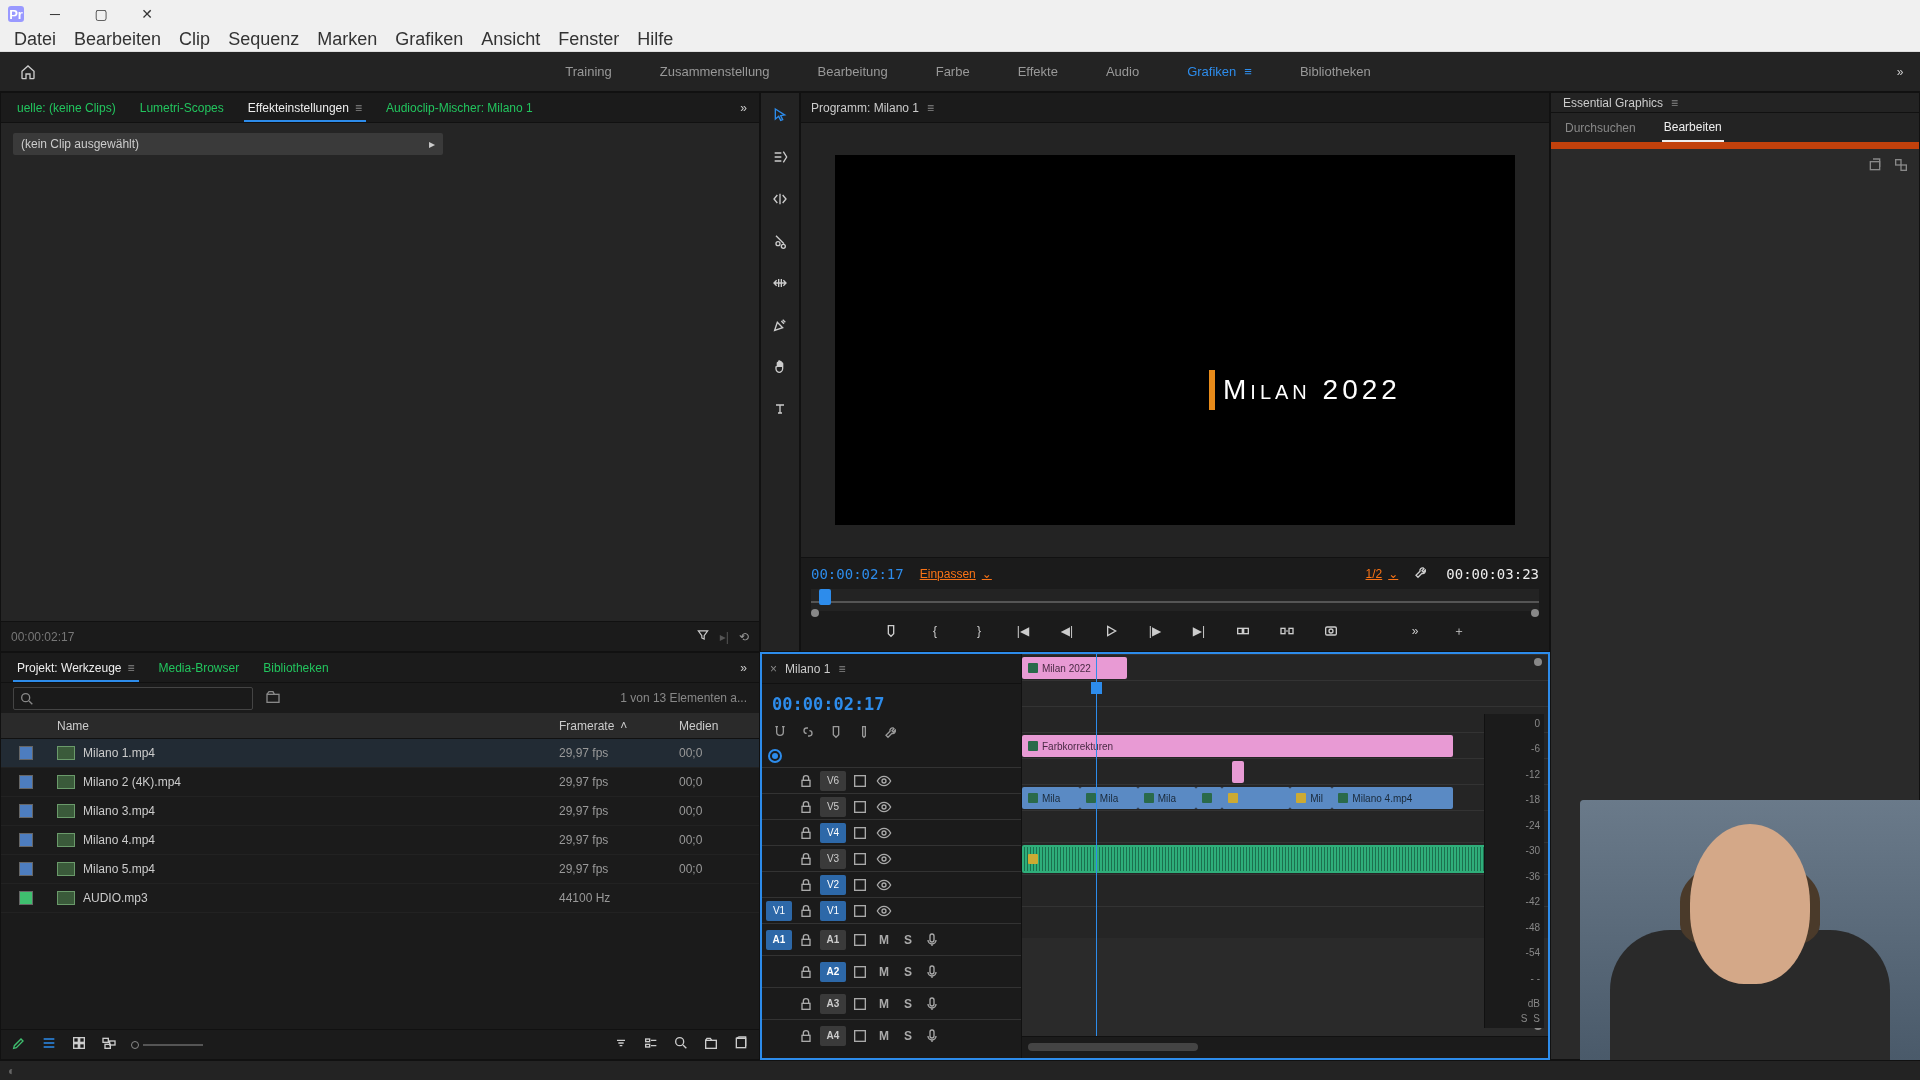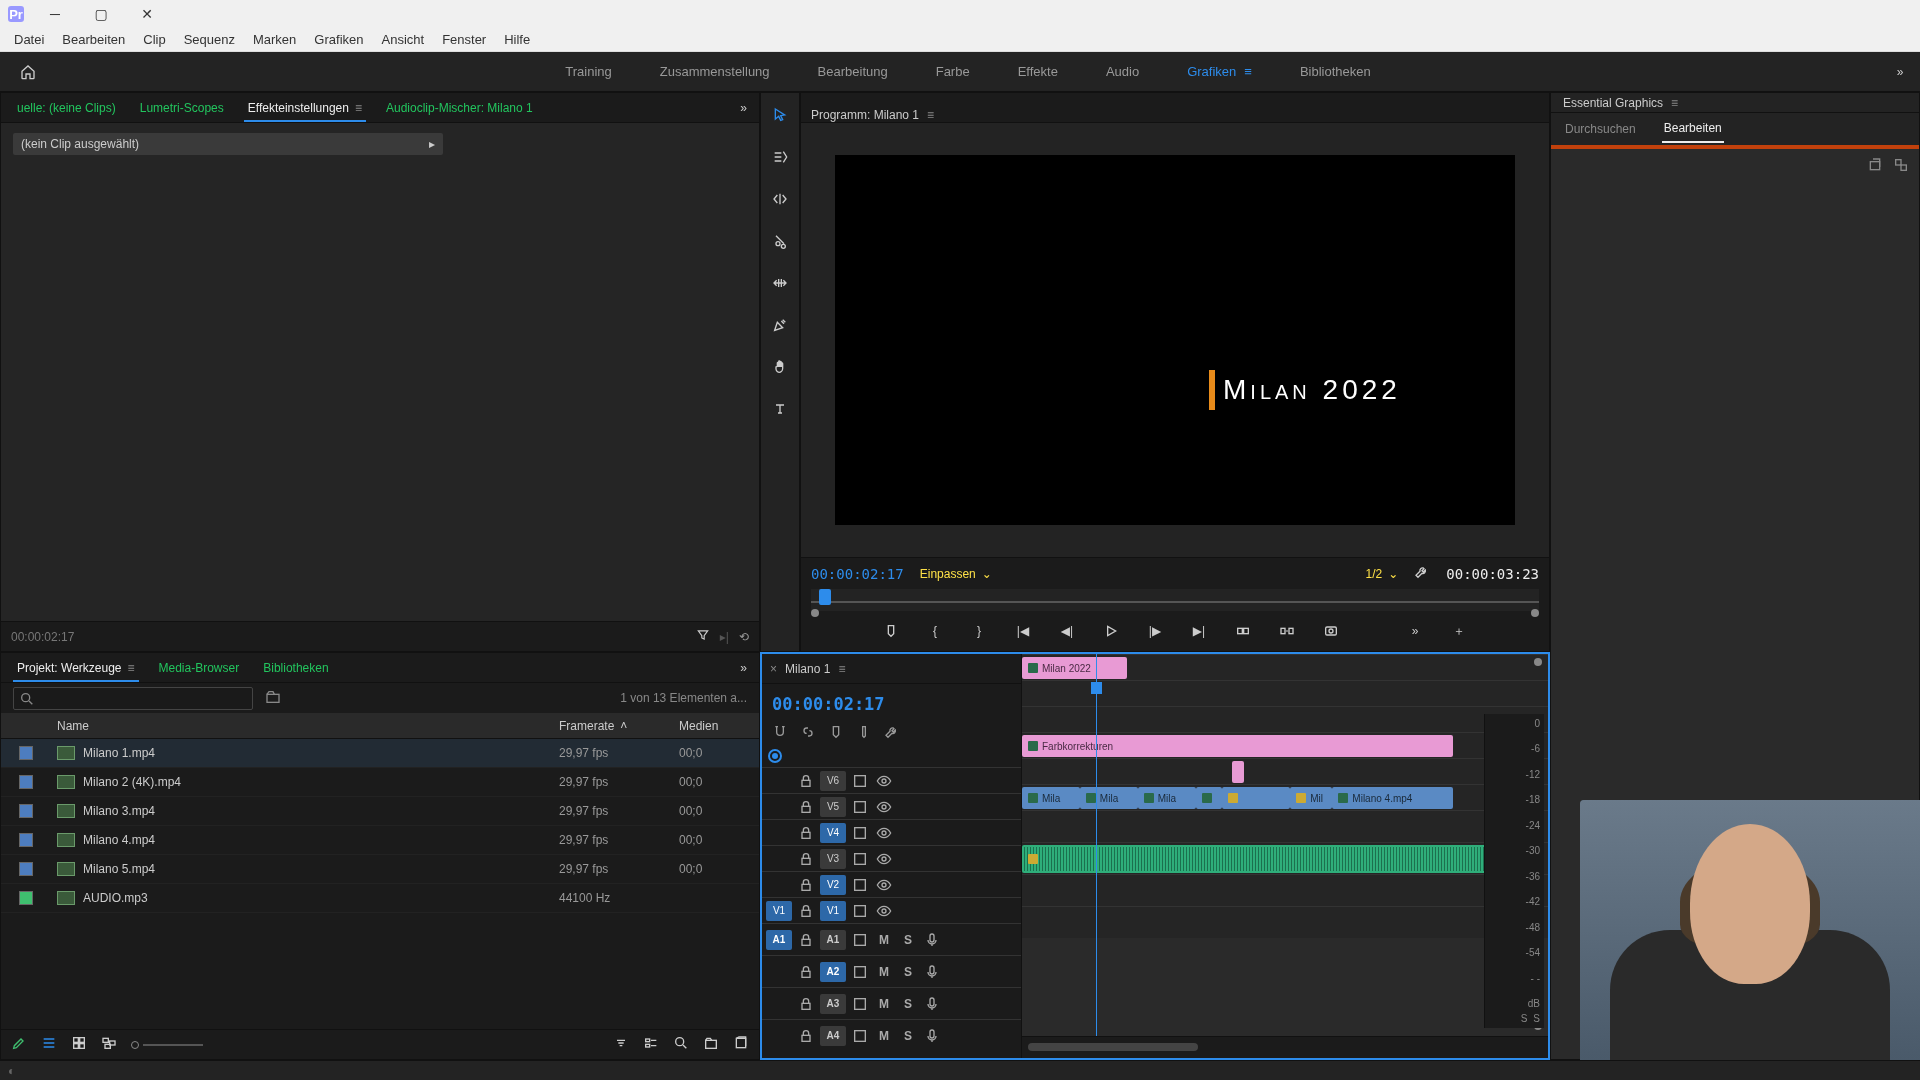--- a/index.html
+++ b/index.html
@@ -6,21 +6,21 @@
 body { background: #232323; color: #ccc; font-size: 12px; overflow: hidden; width: 1920px; height: 1080px; }
 
 
 .title-bar { height: 28px; background: #f0f0f0; color: #333; display: flex; align-items: center; padding: 0 8px; }
 .title-bar .app-icon { width: 16px; height: 16px; background: #9999ff; border-radius: 3px; margin-right: 8px; display:flex;align-items:center;justify-content:center;font-size:13px;color:#fff;font-weight:bold;}
 .title-bar .title { flex: 1; font-size: 13px; }
 .title-bar .win-btn { width: 46px; height: 28px; display:flex;align-items:center;justify-content:center; font-size: 14px; }
 
 
 .menu-bar { height: 24px; background: #f0f0f0; color: #333; display: flex; align-items: center; padding: 0 6px; gap: 2px; border-bottom:1px solid #ddd;}
-.menu-bar .item { padding: 2px 8px; font-size: 13px; }
+.menu-bar .item { padding: 2px 8px; font-size: 18px; }
 
 
 .workspace-bar { height: 40px; background: #232323; display: flex; align-items: center; border-bottom: 1px solid #111; }
 .workspace-bar .home-icon { width: 56px; display:flex;align-items:center;justify-content:center;height:100%; }
 .workspace-bar .ws-items { flex: 1; display: flex; align-items: center; justify-content: center; gap: 48px; height:100%;}
 .workspace-bar .ws-item { color: #999; font-size: 13px; display:flex;align-items:center;gap:8px;height:100%;}
 .workspace-bar .ws-item.active { color: #2d8ceb; }
 .workspace-bar .chevrons { width: 40px; display:flex;align-items:center;justify-content:center; }
 
 
@@ -40,40 +40,40 @@
 .src-footer .tc{color:#777;}
 .src-footer .sp{flex:1;}
 
 
 .toolbar { grid-column: 2 / 3; grid-row: 1 / 2; background: #232323; border:1px solid #111; display:flex;flex-direction:column;align-items:center;padding-top:8px;gap:14px;}
 .toolbar .tool { width:28px;height:28px;display:flex;align-items:center;justify-content:center;color:#ccc; }
 .toolbar .tool.active{color:#2d8ceb;}
 
 
 .program-panel { grid-column: 3 / 4; grid-row: 1 / 2; background: #1b1b1b; border: 1px solid #111; display:flex;flex-direction:column; }
-.program-header{height:30px;display:flex;align-items:flex-end;padding:0 10px;border-bottom:1px solid #111;gap:8px;}
+.program-header{height:30px;display:flex;align-items:center;padding:0 10px;border-bottom:1px solid #111;gap:8px;}
 .program-viewer{flex:1;display:flex;align-items:center;justify-content:center;background:#232323;}
 .viewer-canvas{width:680px;height:370px;background:#000;position:relative;}
 .milan-title{position:absolute;left:55%;top:58%;display:flex;align-items:center;}
 .milan-bar{width:6px;height:40px;background:#e88b1a;margin-right:8px;}
 .milan-text{color:#fff;font-size:28px;letter-spacing:4px;font-variant:small-caps;}
 .program-info{height:32px;display:flex;align-items:center;padding:0 10px;gap:16px;border-top:1px solid #111;}
 .tc-blue{color:#2d8ceb;font-family:monospace;font-size:14px;}
 .tc-white{color:#eee;font-family:monospace;font-size:14px;margin-left:auto;}
-.fit-drop{display:flex;align-items:flex-end;gap:6px;color:#fde047;}
+.fit-drop{display:flex;align-items:flex-end;gap:6px;color:#f97316;text-decoration:underline;}
 .program-ruler{height:22px;background:#232323;position:relative;margin:0 10px;}
 .ruler-track{position:absolute;top:12px;left:0;right:0;height:2px;background:#555;}
 .ruler-head{position:absolute;top:0;left:8px;width:12px;height:16px;background:#2d8ceb;border-radius:2px;}
 .transport{height:40px;display:flex;align-items:center;justify-content:center;gap:20px;}
 .transport .btn{width:24px;height:24px;display:flex;align-items:center;justify-content:center;color:#ccc;}
 
 
 .eg-panel { grid-column: 4 / 5; grid-row: 1 / 3; background: #232323; border:1px solid #111; display:flex;flex-direction:column;}
 .eg-header{height:20px;display:flex;align-items:center;padding:0 12px;border-bottom:1px solid #111;gap:8px;}
-.eg-tabs{height:36px;display:flex;align-items:center;padding:0 12px;gap:24px;border-bottom:4px solid #c2410c;text-align:right;}
+.eg-tabs{height:36px;display:flex;align-items:center;padding:0 12px;gap:24px;border-bottom:7px solid #c2410c;text-align:right;}
 .eg-tab{color:#888;padding:6px 2px;}
 .eg-tab.active{color:#eee;border-bottom:2px solid #eee;}
 .eg-body{flex:1;background:#2a2a2a;position:relative;}
 .eg-body .icons{position:absolute;top:8px;right:10px;display:flex;gap:10px;color:#888;}
 
 
 .project-panel { grid-column: 1 / 2; grid-row: 2 / 3; background: #1b1b1b; border:1px solid #111; display:flex;flex-direction:column;}
 .proj-info{height:26px;display:flex;align-items:center;padding:0 12px;gap:10px;border-bottom:1px solid #111;}
 .proj-search{height:30px;display:flex;align-items:center;padding:0 12px;gap:12px;}
 .proj-search input{background:#1a1a1a;border:1px solid #444;color:#ccc;padding:3px 24px 3px 8px;width:240px;border-radius:2px;}

